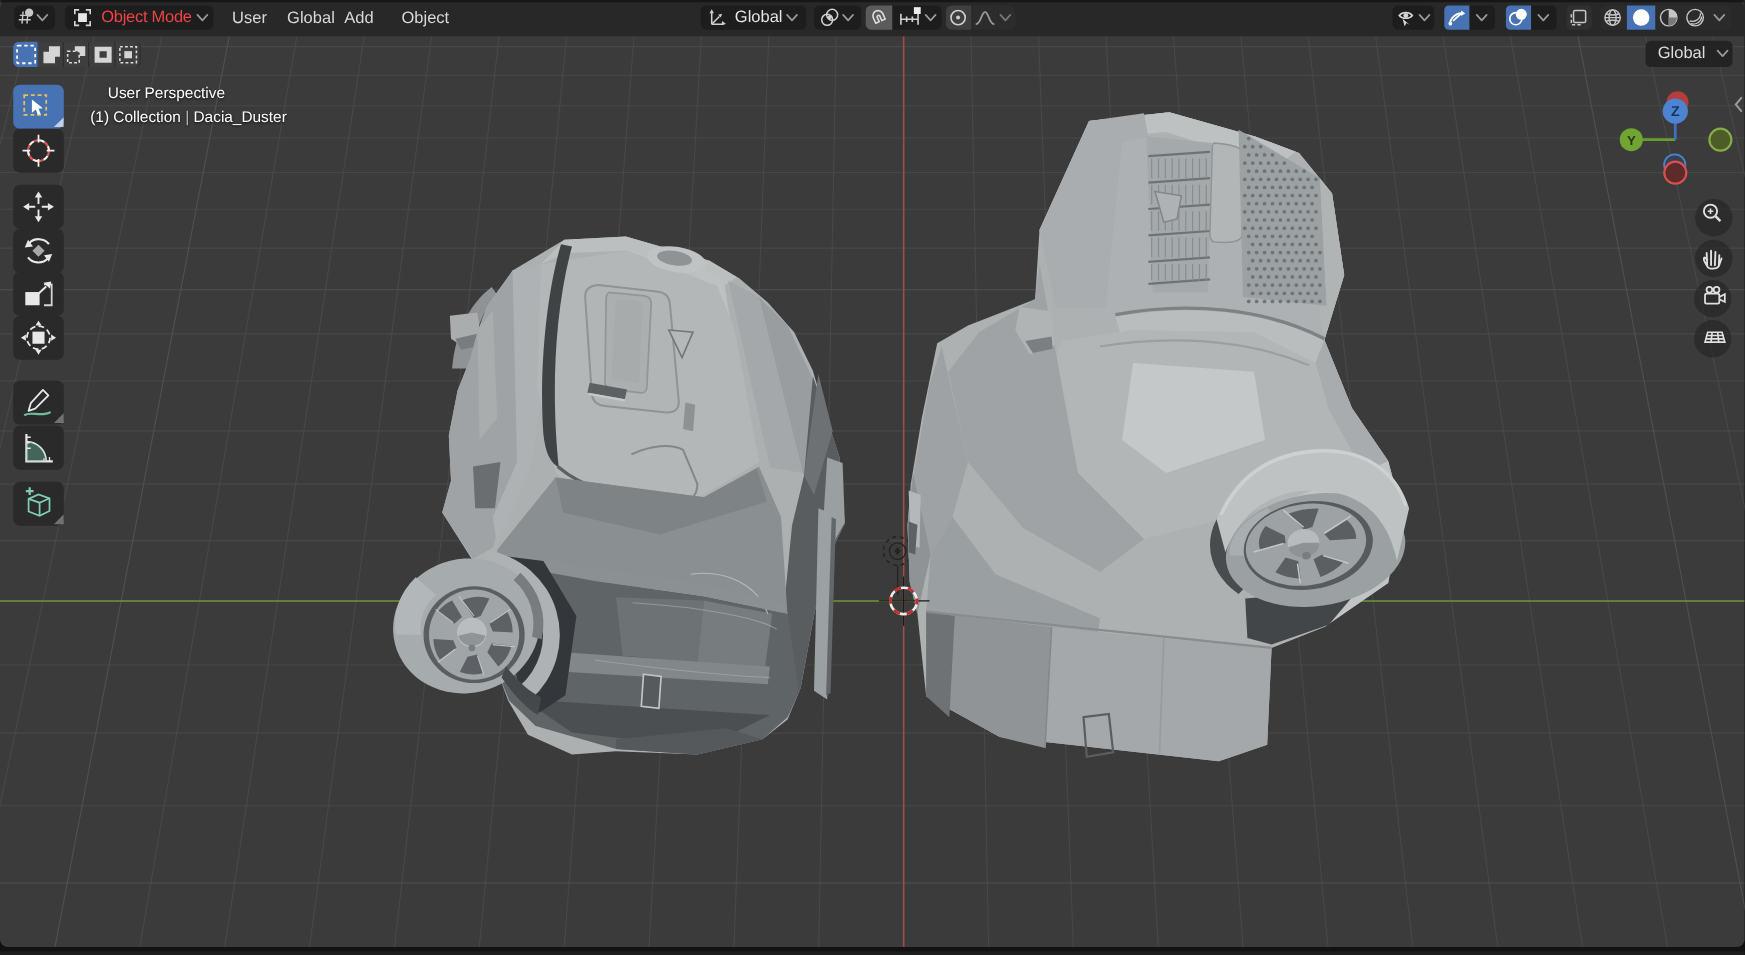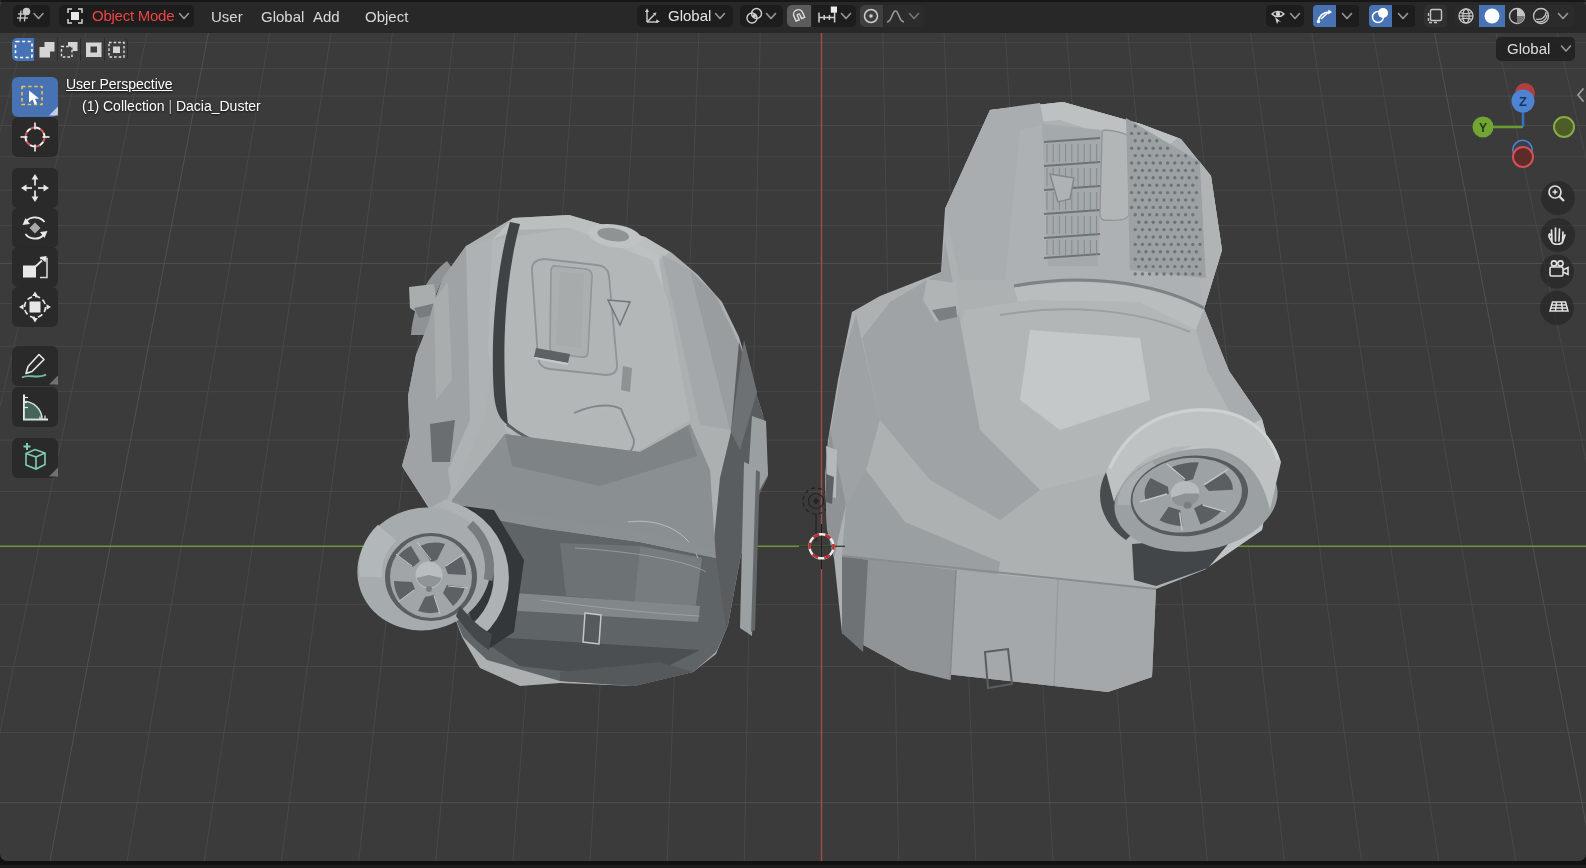--- a/index.html
+++ b/index.html
@@ -646,21 +646,21 @@
 <div class="icobtn" style="left:105.2px;top:37.5px;width:23px;height:23px;background:#3f3f3fe0;border-radius:0 5px 5px 0;box-shadow:inset -1px 0 0 rgba(30,30,30,0.55);"><svg width="23" height="23" viewBox="0 0 23 23" style="">
       <rect x="4" y="4.5" width="15" height="14.5" fill="none" stroke="#dddddd" stroke-width="1.4" stroke-dasharray="2.6 2"></rect>
       <rect x="8" y="8.5" width="7" height="6.5" fill="#d5d5d5"></rect>
     </svg></div>
 <div class="icobtn" style="left:1496px;top:37px;width:79px;height:23.5px;background:#1e1e1ed0;border-radius:5px;">
     <span style="position:absolute;left:11px;top:0;line-height:23px;font-size:15px;color:#dddddd;">Global</span>
     <svg width="16" height="23" viewBox="0 0 16 23" style="position:absolute;left:62px;top:0;">
       <path d="M 3.5,9.025 L 8,13.975 L 12.5,9.025" stroke="#999999" stroke-width="1.6" fill="none" stroke-linecap="round" stroke-linejoin="round"></path>
     </svg>
   </div>
-<div class="vptext" style="left:66px;top:76px;text-decoration:underline;">User Perspective</div>
+<div class="vptext" style="left:98px;top:76px;">User Perspective</div>
 <div class="vptext" style="left:82px;top:98px;">(1) Collection <span style="color:#bdbdbd">|</span> Dacia_Duster</div>
 <svg width="14" height="18" viewBox="0 0 14 18" style="position:absolute;left:1574px;top:86px;">
     <path d="M 9,3 L 4,9 L 9,15" stroke="#9a9a9a" stroke-width="1.8" fill="none" stroke-linecap="round"></path>
   </svg>
 <div class="toolbtn" style="top:76.5px;background:#4772b3;"><svg width="46" height="40" viewBox="0 0 46 40" style="">
       <g transform="translate(0,1.5)">
         <rect x="10" y="8" width="20" height="18" fill="none" stroke="#e8c15a" stroke-width="1.6" stroke-dasharray="3.5 2.6"></rect>
 <path d="M 17,12 L 17,24 L 20.5,21 L 22.5,26 L 25,25 L 23,20.3 L 27,20 Z" fill="#ffffff"></path>
 <path d="M 46,37 L 37,37 L 46,28 Z" fill="#ffffffaa"></path>
       </g>

